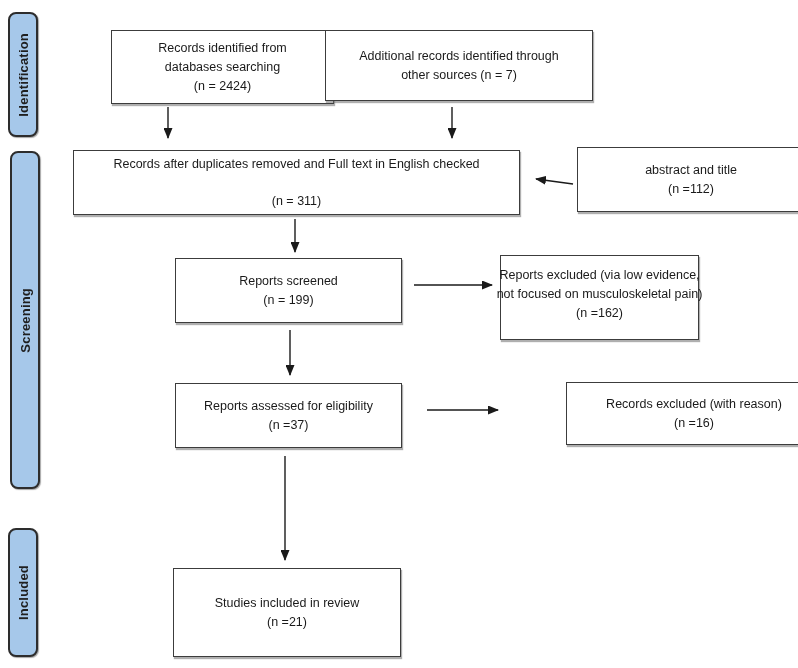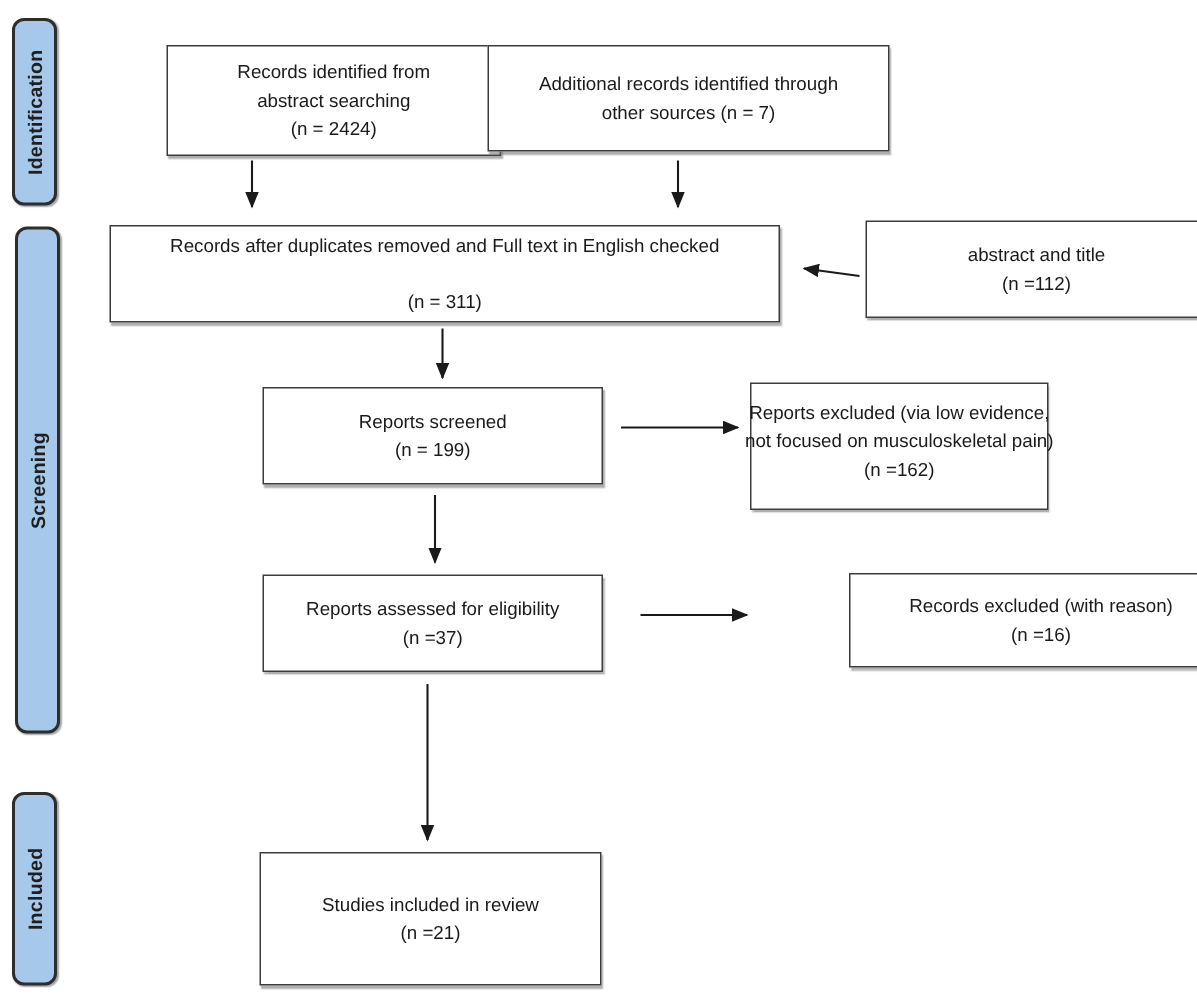--- a/index.html
+++ b/index.html
@@ -71,21 +71,21 @@
   </div>
   <div class="stage" style="left:10px;top:151px;width:26px;height:334px;">
     <span class="stage-label">Screening</span>
   </div>
   <div class="stage" style="left:8px;top:528px;width:26px;height:125px;">
     <span class="stage-label">Included</span>
   </div>
 
   <div class="fbox" style="left:72px;top:30px;width:223px;height:74px;margin-left:39px;">
     <span>Records identified from</span>
-    <span>abstract searching</span>
+    <span>databases searching</span>
     <span>(n = 2424)</span>
   </div>
 
   <div class="fbox" style="left:325px;top:30px;width:268px;height:71px;">
     <span>Additional records identified through</span>
     <span>other sources (n = 7)</span>
   </div>
 
   <div class="fbox" style="left:73px;top:150px;width:447px;height:65px;gap:18px;">
     <span>Records after duplicates removed and Full text in English checked</span>

